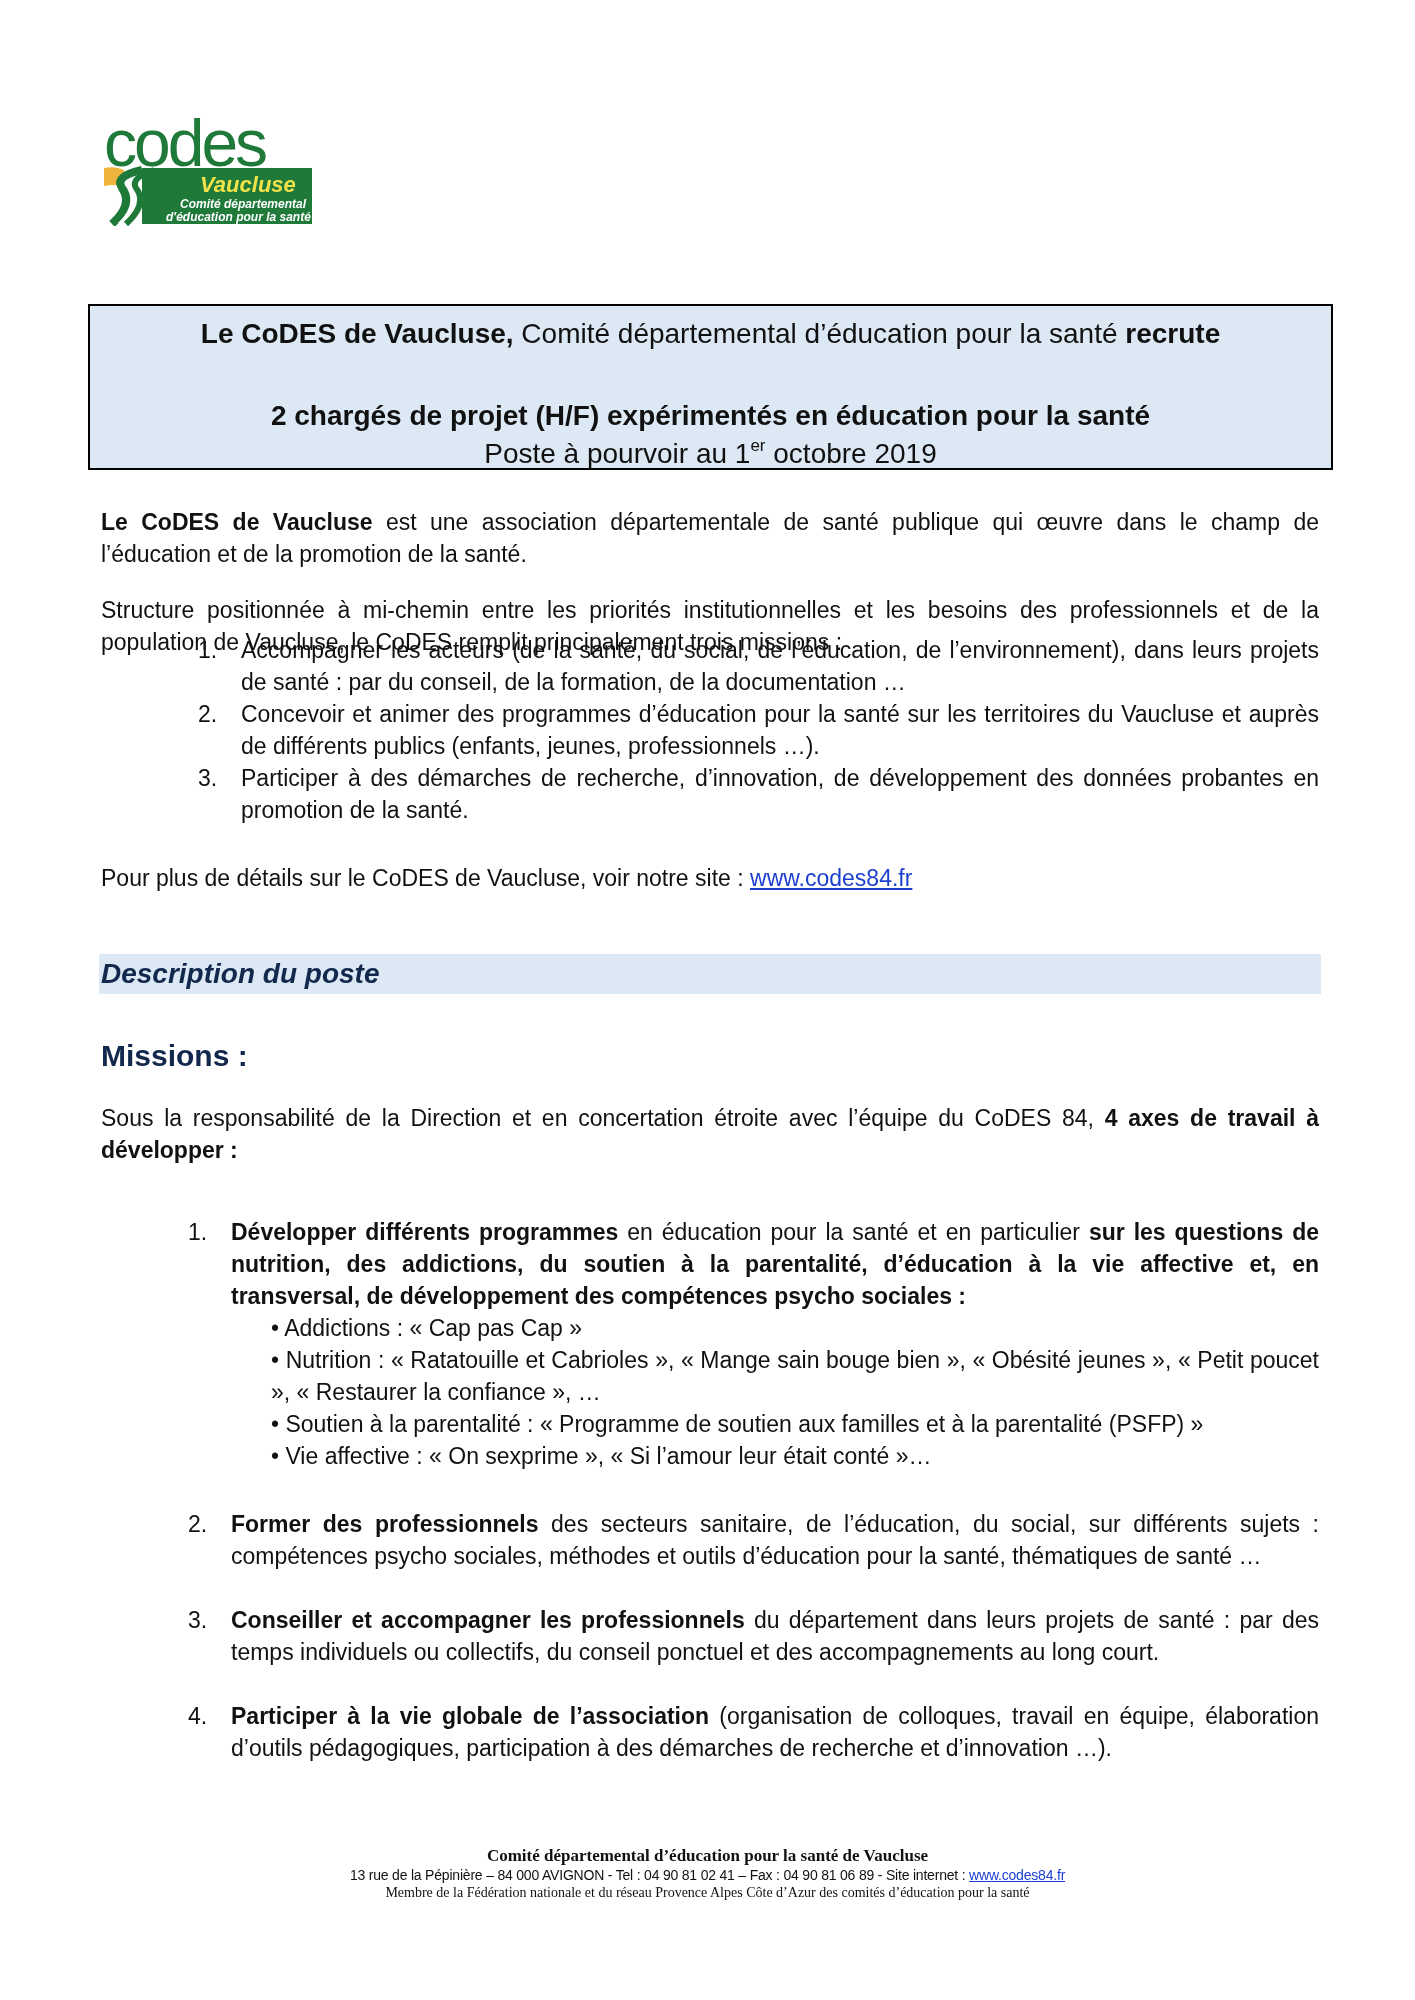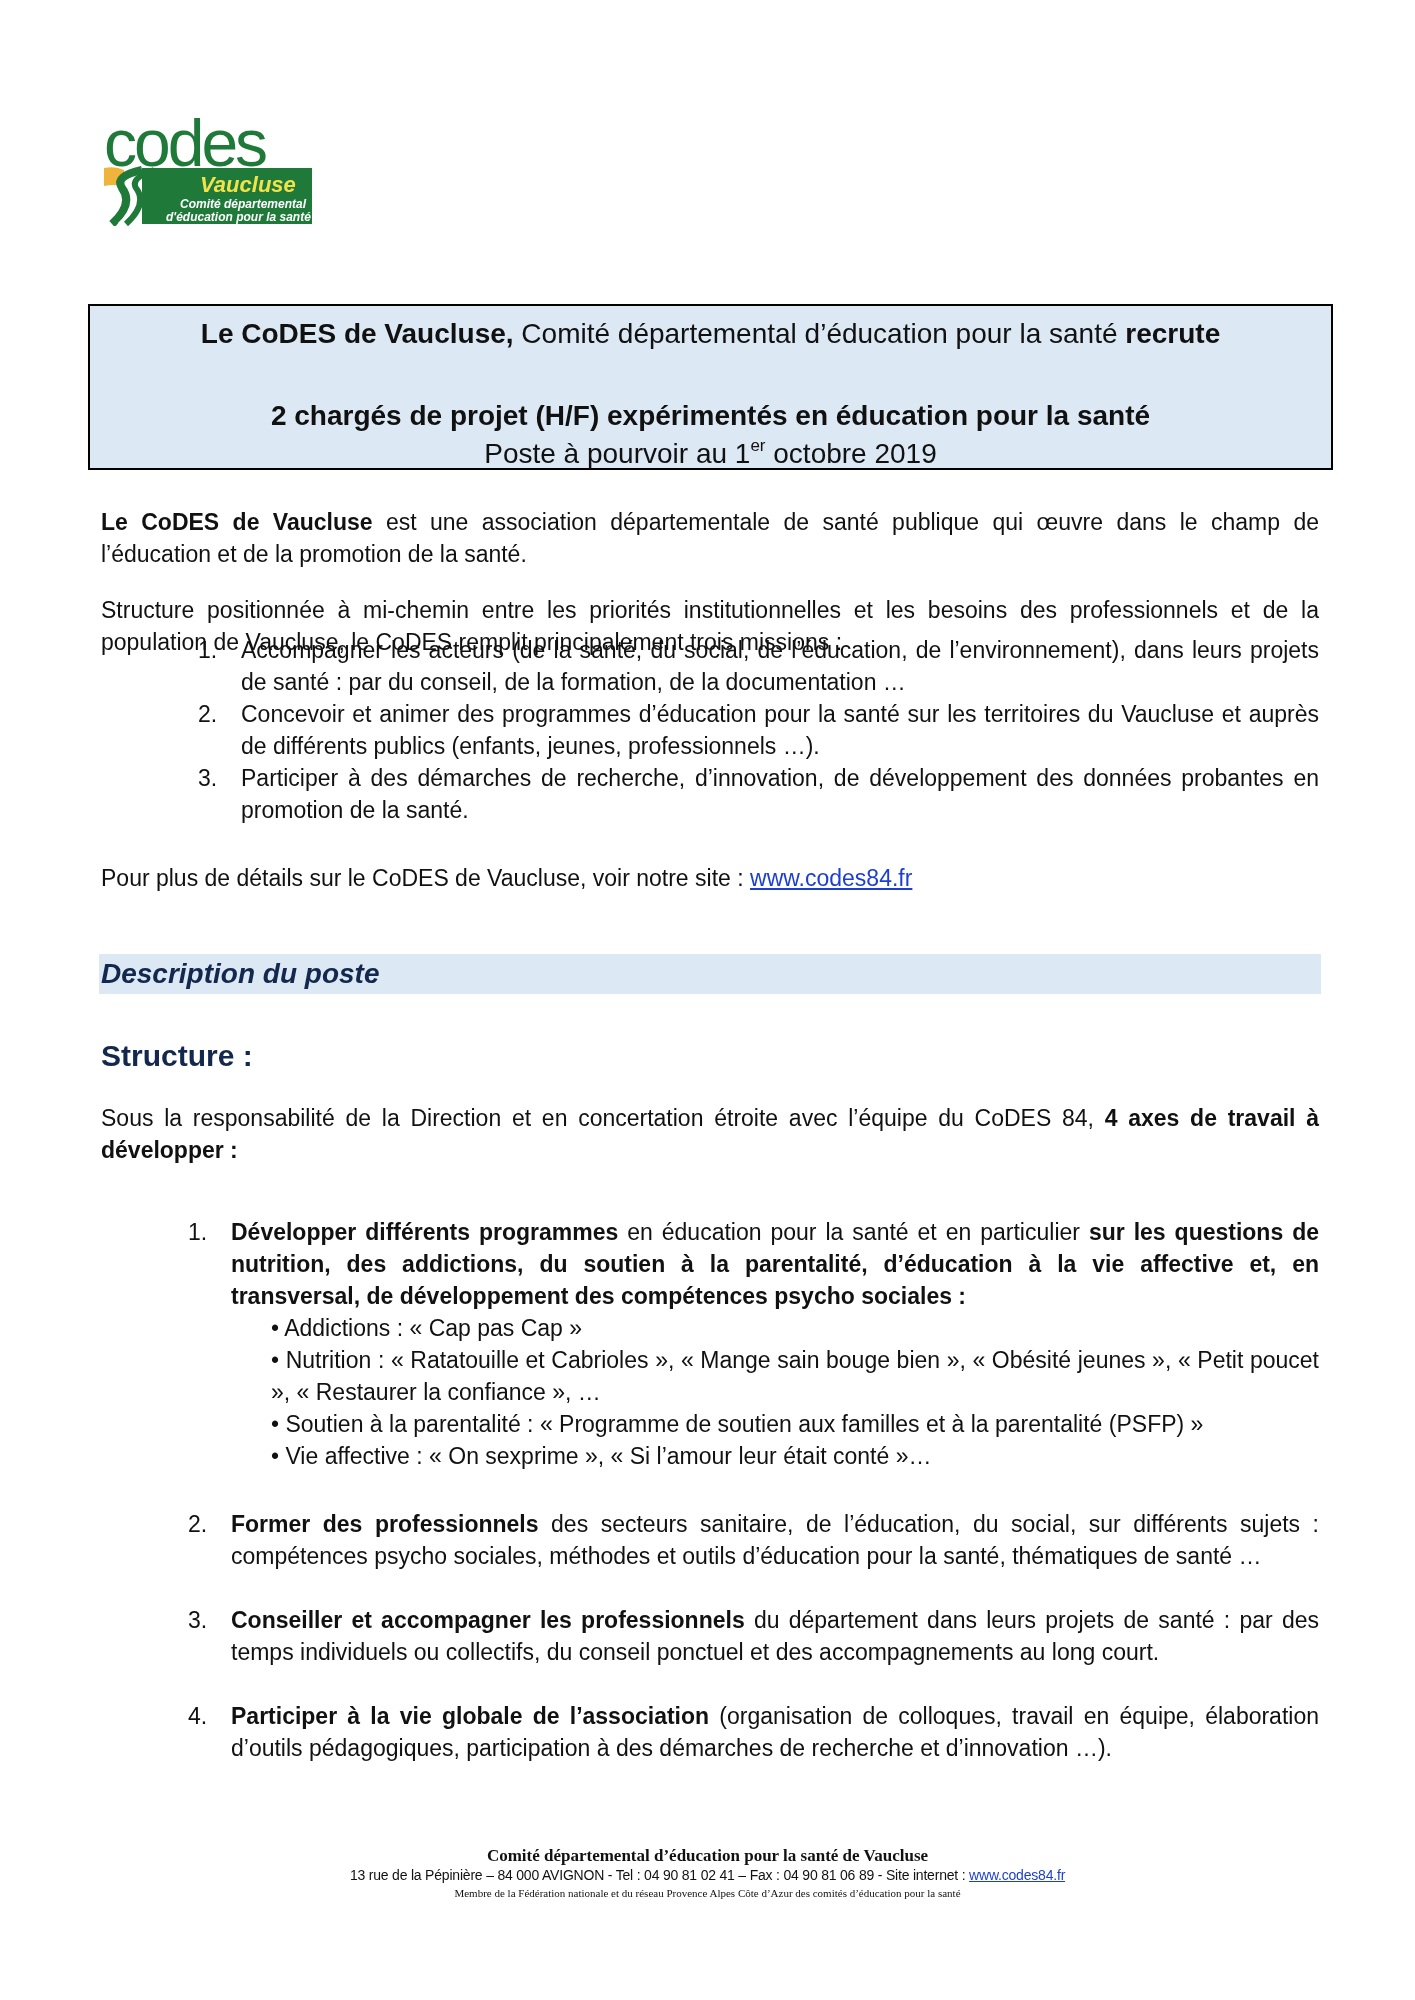--- a/index.html
+++ b/index.html
@@ -53,21 +53,21 @@
     .sub-bullets { padding-left: 40px; }
     .sub-bullets .bi { text-align: justify; }
 
     
     .footer {
       position: absolute; left: 0; right: 0; top: 1846px; text-align: center;
       font-family: "Liberation Serif", "DejaVu Serif", serif; color: #111;
     }
     .footer-title { font-size: 17px; font-weight: bold; line-height: 20px; }
     .footer-addr { font-family: "Liberation Sans", sans-serif; font-size: 14px; line-height: 18px; letter-spacing: -0.2px; }
-    .footer-member { font-size: 11px; line-height: 18px; }
+    .footer-member { font-size: 14px; line-height: 18px; }
   </style>
 </head>
 <body>
 
 <div class="page">
 
   <div class="logo">
     <svg width="210" height="118" viewBox="0 0 210 118">
       <rect x="38" y="60" width="170" height="56" fill="#1f7a3a"></rect>
       <path d="M0 60 Q12 58 20 62 L20 78 Q10 76 0 78 Z" fill="#f0b43c"></path>
@@ -110,21 +110,21 @@
       <span>Participer à des démarches de recherche, d’innovation, de développement des données probantes en promotion de la santé.</span>
     </div>
   </div>
 
   <div class="para body-text" style="top:862px; text-align:left;">
     <span>Pour plus de détails sur le CoDES de Vaucluse, voir notre site : </span><span class="link">www.codes84.fr</span>
   </div>
 
   <div class="section-band"></div>
   <div class="section-title">Description du poste</div>
-  <div class="missions-title">Structure :</div>
+  <div class="missions-title">Missions :</div>
 
   <div class="para body-text last-left" style="top:1102px;">
     <span>Sous la responsabilité de la Direction et en concertation étroite avec l’équipe du CoDES 84, </span><b>4 axes de travail à développer :</b>
   </div>
 
   <div class="list body-text" style="top:1216px; left:188px; width:1131px;">
     <div class="li" style="padding-left:43px; text-align-last:left;">
       <span class="num">1.</span>
       <b>Développer différents programmes</b><span> en éducation pour la santé et en particulier </span><b>sur les questions de nutrition, des addictions, du soutien à la parentalité, d’éducation à la vie affective et, en transversal, de développement des compétences psycho sociales :</b>
       <div class="sub-bullets">

